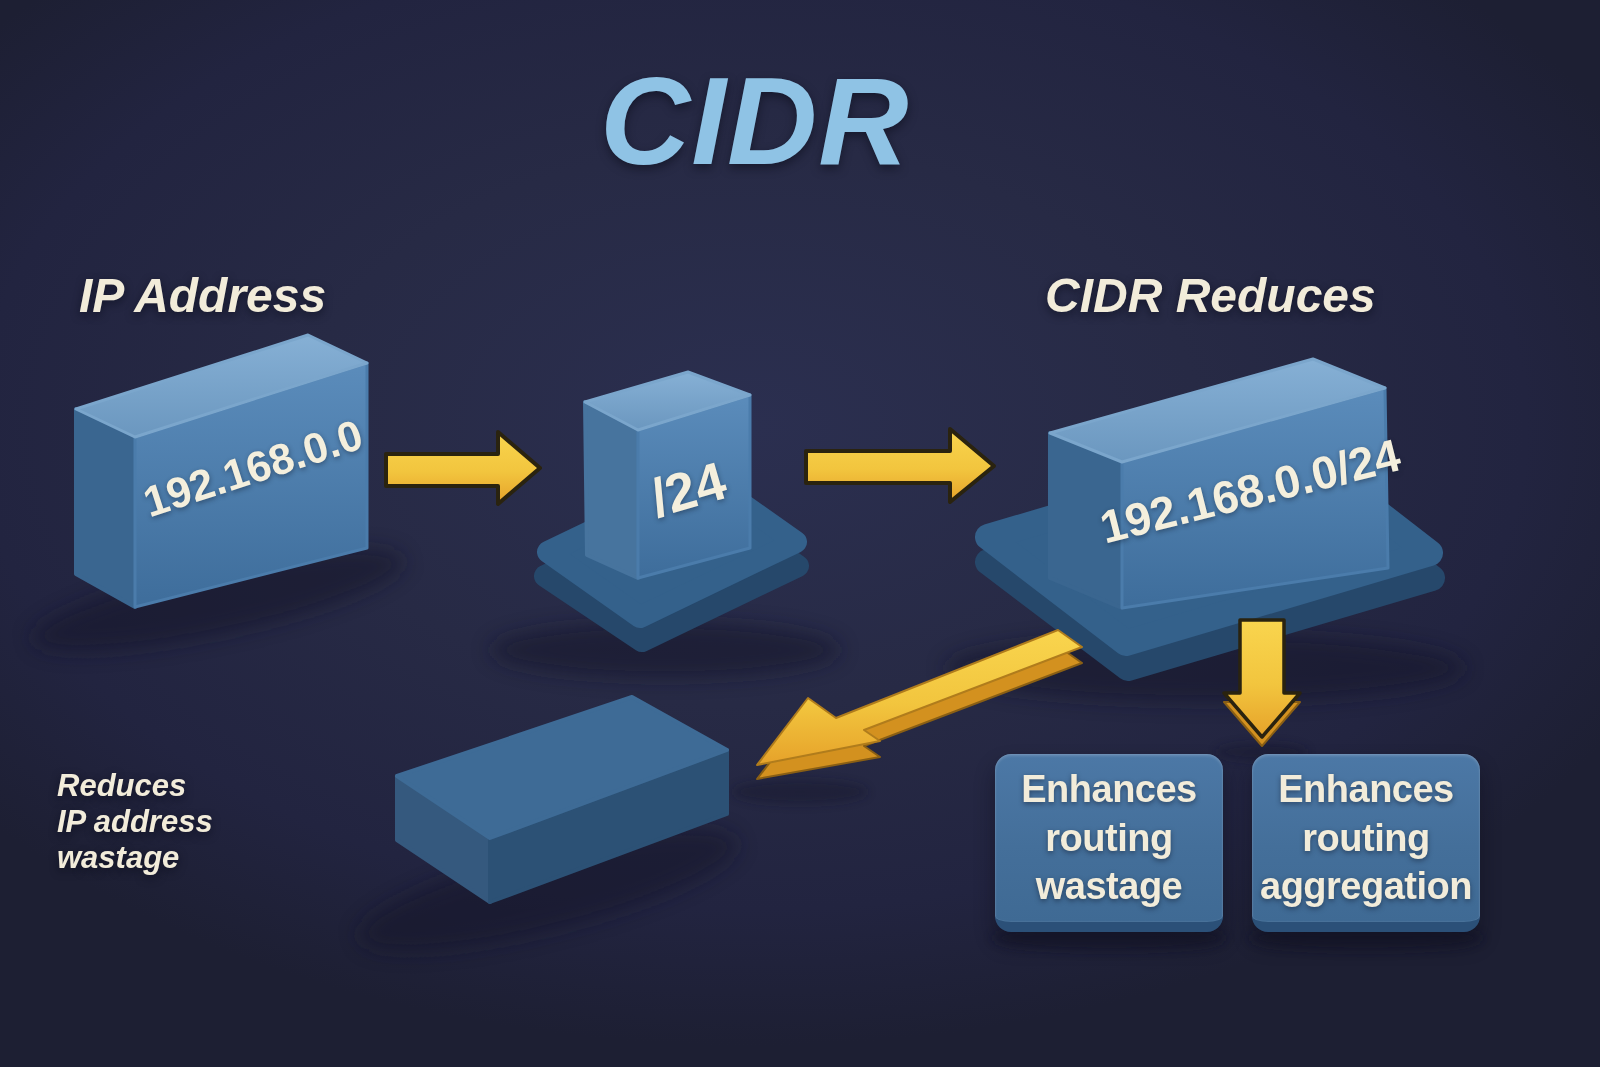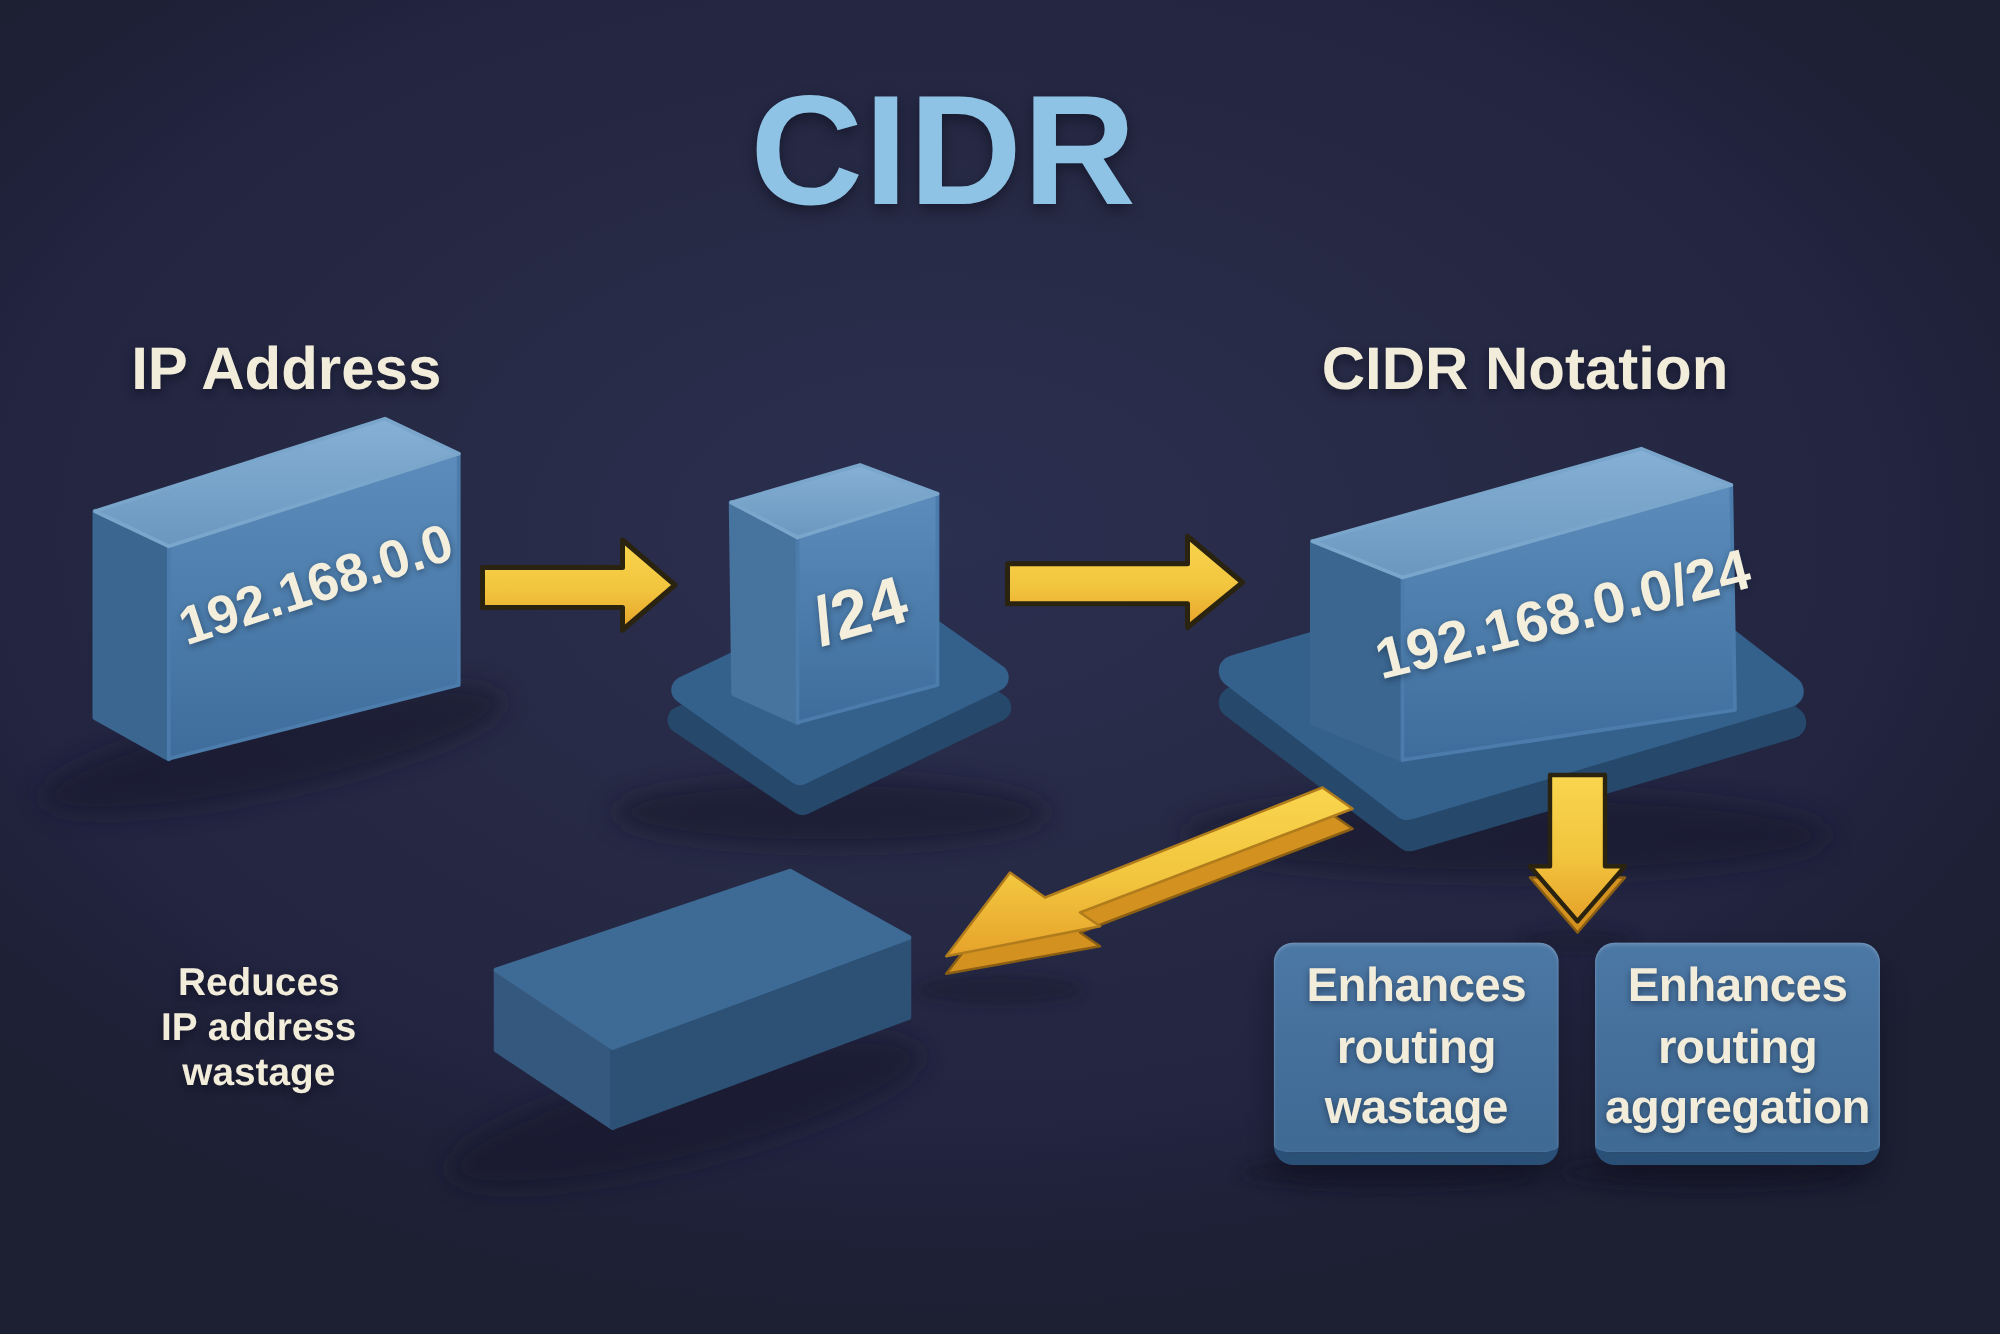--- a/index.html
+++ b/index.html
@@ -2,41 +2,41 @@
 <html><head>
 <meta charset="utf-8">
 <style>
   html,body{margin:0;padding:0;background:#14162a;}
   .scene{
     position:relative;width:1600px;height:1067px;overflow:hidden;
     font-family:"Liberation Sans",sans-serif;
     background:radial-gradient(ellipse 62% 58% at 47% 40%, #2b2f50 0%, #272a45 45%, #222440 78%, #1d1f33 100%);
   }
   .scene svg{position:absolute;left:0;top:0;}
-  .txt{position:absolute;color:#F2ECDA;font-weight:bold;text-align:center;
-       white-space:pre-line;text-shadow:0 3px 8px rgba(8,10,22,.55);}
+  .txt{position:absolute;color:#F2ECDA;font-weight:bold;text-align:left;
+       white-space:pre-line;text-shadow:0 3px 8px rgba(8,10,22,.55);font-style:italic;}
   .page-title{left:600px;top:58px;width:310px;font-size:125px;line-height:1;
        letter-spacing:1px;color:#8FC3E5;text-shadow:0 4px 10px rgba(8,10,22,.5);}
   .label-ip{left:79px;top:268px;width:300px;font-size:48px;}
   .label-vlsm{left:470px;top:246px;width:400px;font-size:46px;line-height:1.14;}
   .label-cidr{left:1045px;top:268px;width:350px;font-size:48px;}
   .label-reduces{left:57px;top:768px;width:300px;font-size:31px;line-height:1.16;}
   .block-value{position:absolute;color:#F4EFDD;font-weight:bold;text-align:center;
        text-shadow:0 2px 5px rgba(18,30,52,.45);}
   .val-ip{left:123px;top:444px;width:260px;font-size:43px;transform:rotate(-18deg);}
   .val-vlsm{left:618px;top:458px;width:140px;font-size:54px;transform:rotate(-16deg);}
   .val-cidr{left:1090px;top:464px;width:320px;font-size:46px;transform:rotate(-14deg);}
   .card{position:absolute;top:754px;width:228px;height:168px;border-radius:16px;
        background:linear-gradient(180deg,#4C78A6 0%,#446F9A 55%,#3F6A94 100%);
        border-bottom:10px solid #2B5078;
        box-shadow:0 12px 20px rgba(10,12,24,.45), inset 0 2px 3px rgba(255,255,255,.16), inset 0 0 0 1px rgba(255,255,255,.05);
        display:flex;align-items:center;justify-content:center;
        color:#F2ECDA;font-weight:bold;font-size:38px;line-height:1.28;
        letter-spacing:-0.5px;text-align:center;white-space:pre-line;
-       text-shadow:0 2px 5px rgba(15,25,45,.5);margin-left:24px;}
+       text-shadow:0 2px 5px rgba(15,25,45,.5);}
   .card-1{left:995px;}
   .card-2{left:1252px;}
   .watermark{position:absolute;left:1258px;top:993px;font-size:38px;font-weight:bold;
        color:#3E6D9E;letter-spacing:.5px;white-space:nowrap;}
 </style>
 </head>
 <body>
 
 <div class="scene">
 
@@ -121,21 +121,21 @@
 
     <g>
       <path d="M1240,631 L1284,631 L1284,702 L1300,702 L1262,746 L1224,702 L1240,702 Z" fill="#D3911F" stroke="#8A5F14" stroke-width="2" stroke-linejoin="round"></path>
       <path d="M1240,620 L1284,620 L1284,693 L1300,693 L1262,737 L1224,693 L1240,693 Z" fill="url(#gYellow)" stroke="#2A230F" stroke-width="3.5" stroke-linejoin="round"></path>
     </g>
   </svg>
 
   <div class="txt page-title">CIDR</div>
 
   <div class="txt label-ip">IP Address</div>
-  <div class="txt label-cidr">CIDR Notation</div>
+  <div class="txt label-cidr">CIDR Reduces</div>
   <div class="txt label-reduces">Reduces
 IP address
 wastage</div>
 
   <div class="block-value val-ip">192.168.0.0</div>
   <div class="block-value val-vlsm">/24</div>
   <div class="block-value val-cidr">192.168.0.0/24</div>
 
   <div class="card card-1">Enhances
 routing

